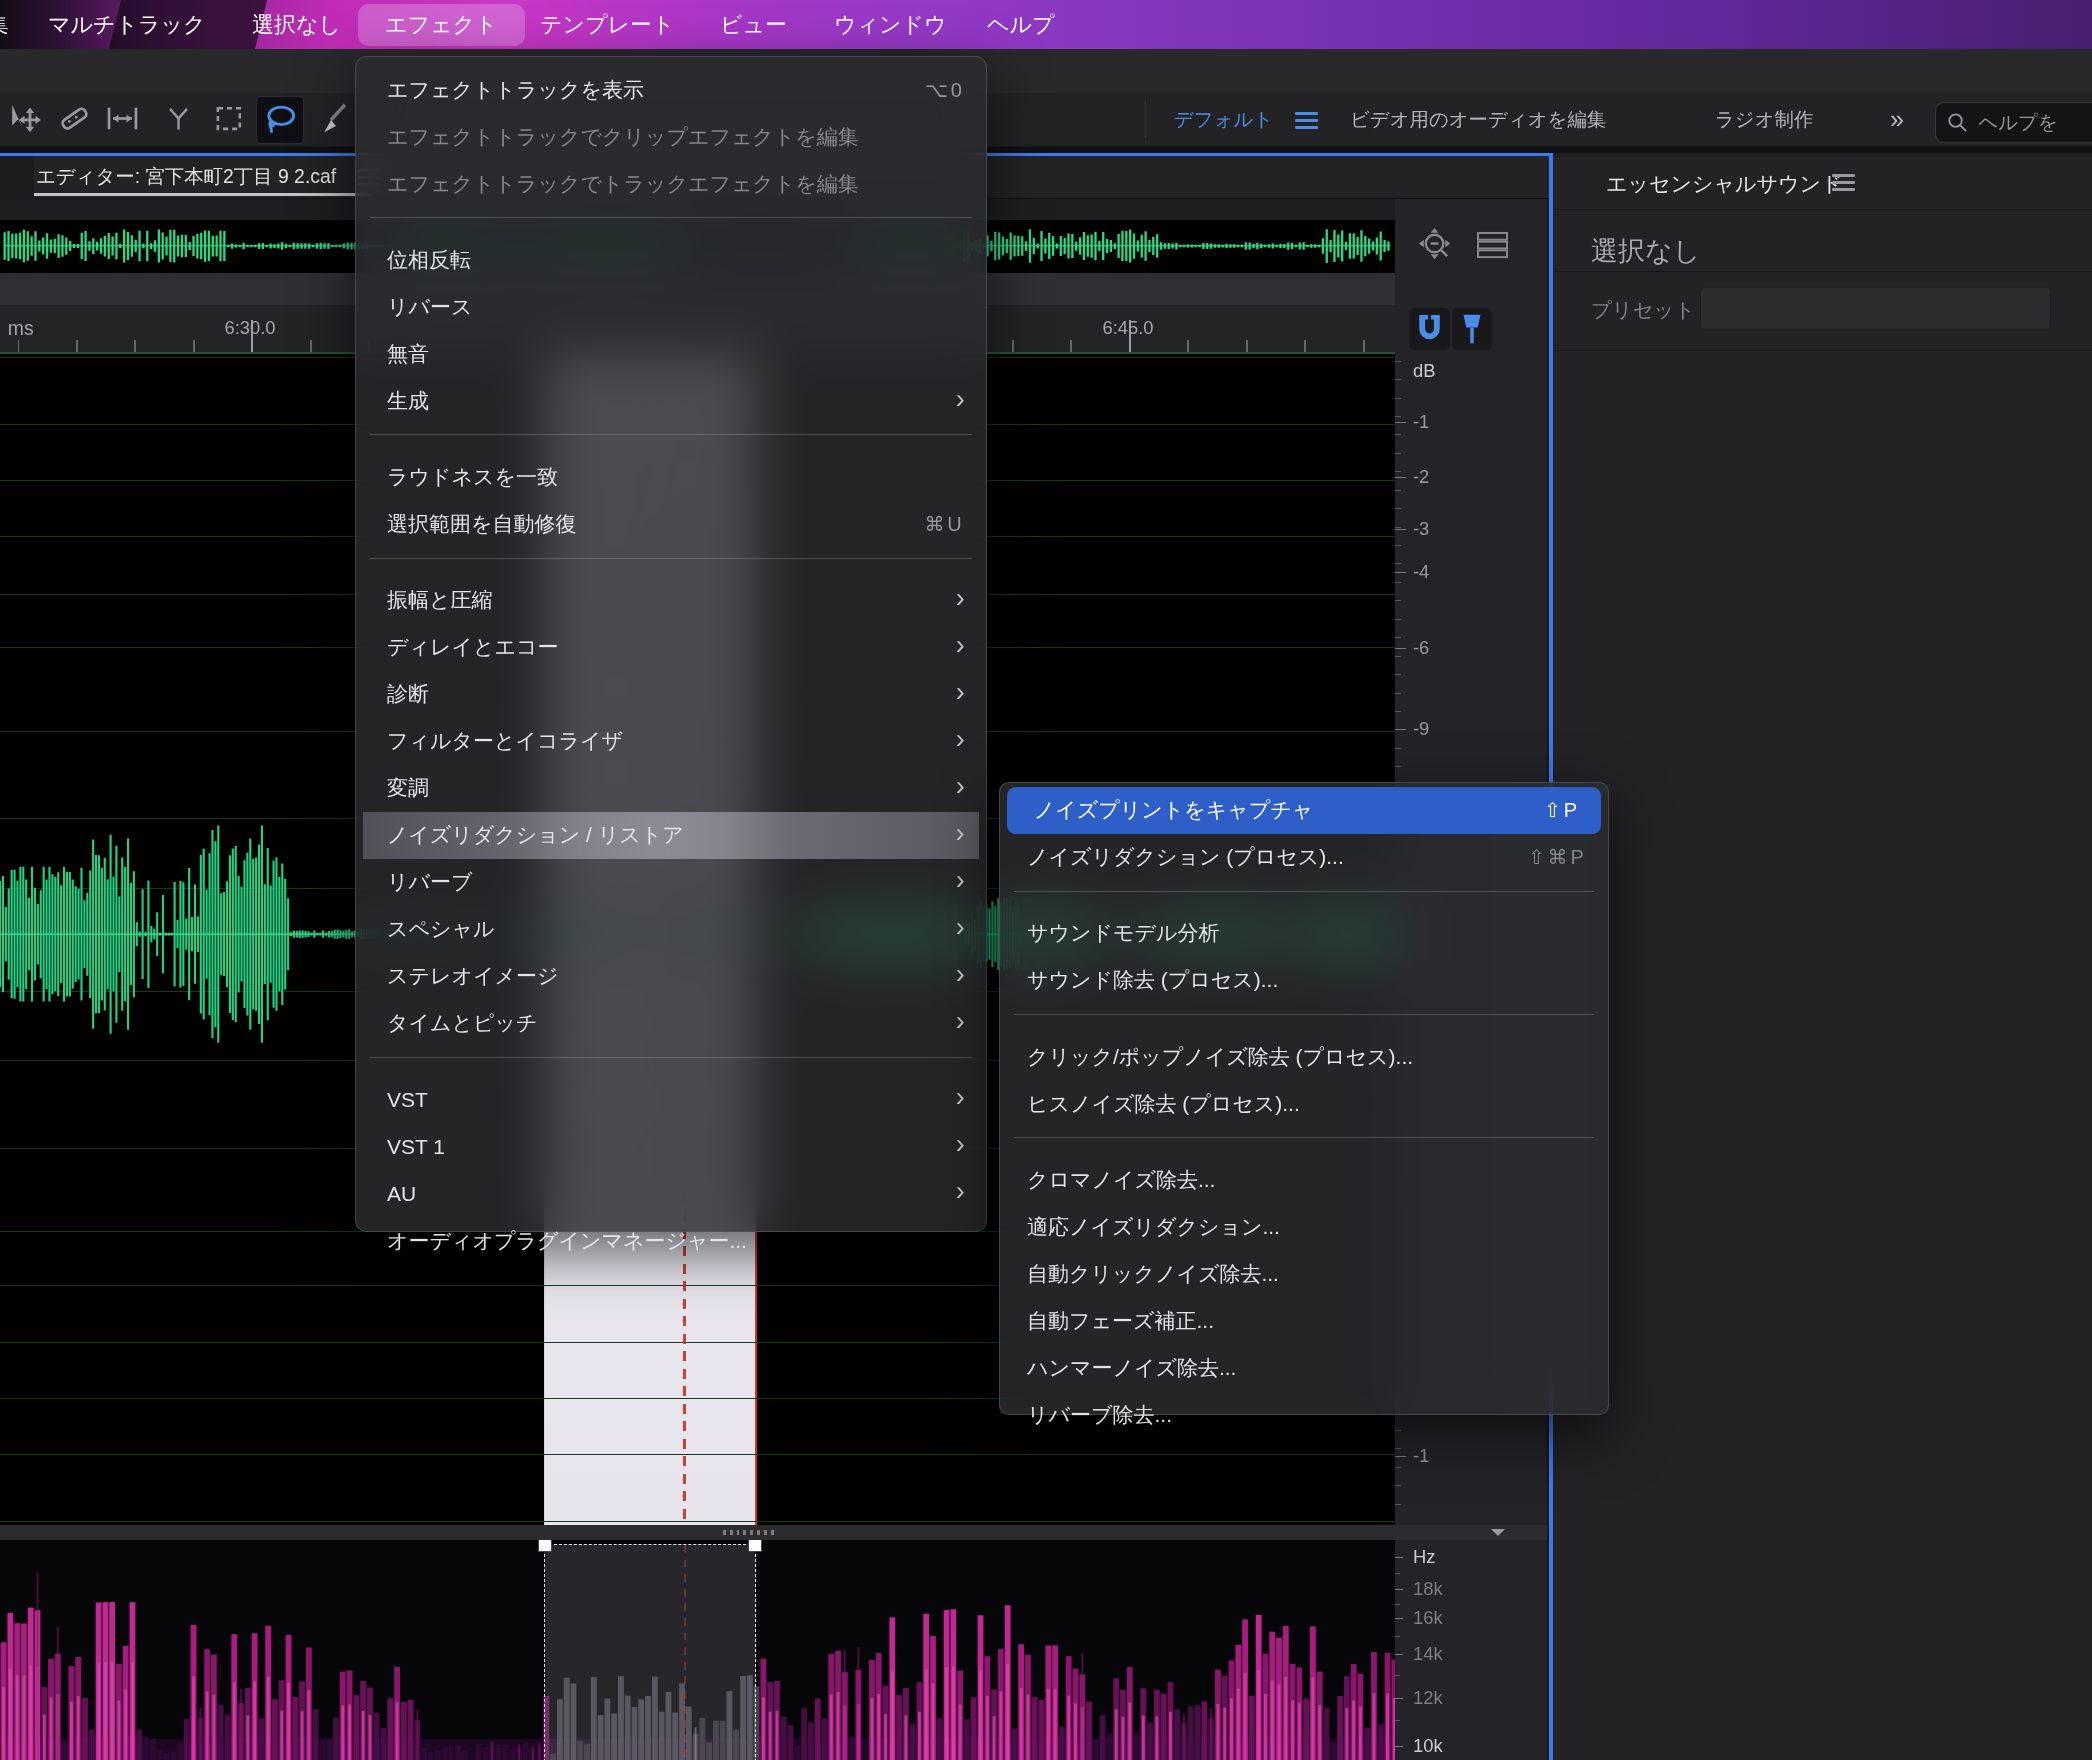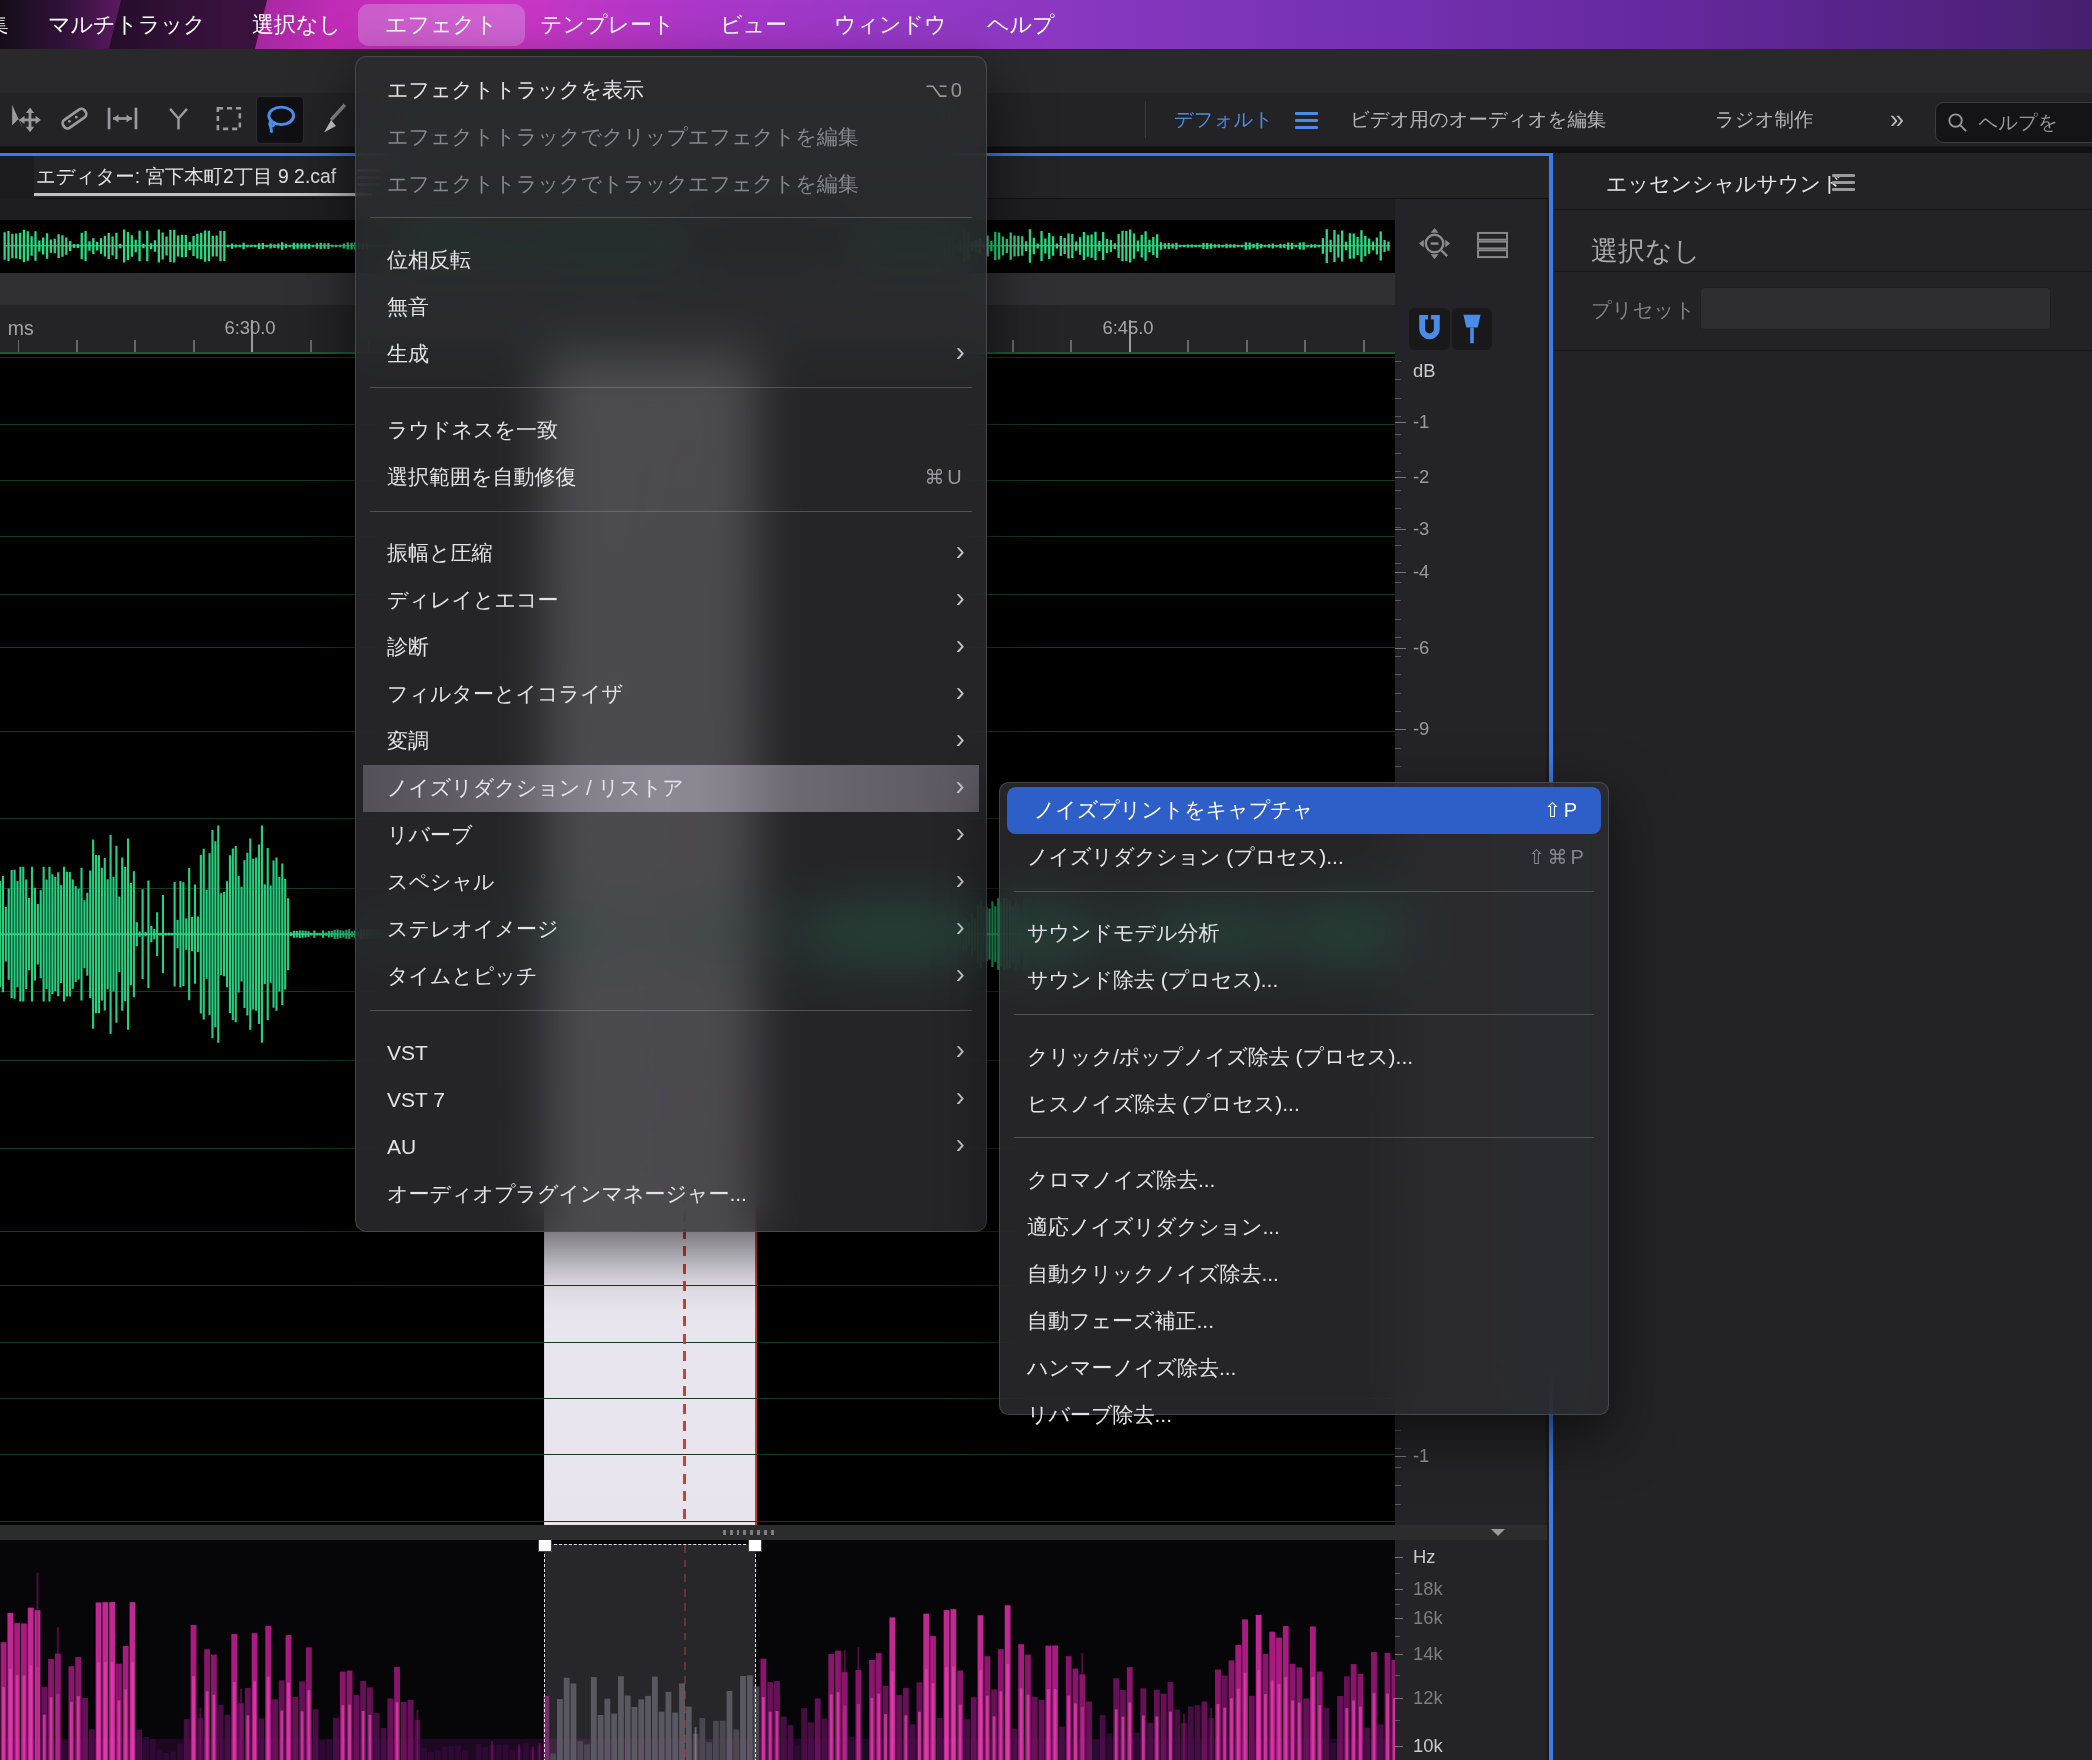--- a/index.html
+++ b/index.html
@@ -759,20 +759,24 @@
         <span class="sp"></span>
       </div>
       <div class="msep">
         <i></i>
       </div>
       <div class="mi" style="height: 47px;">
         <span class="lab">位相反転</span>
         <span class="sp"></span>
       </div>
       <div class="mi" style="height: 47px;">
+        <span class="lab">リバース</span>
+        <span class="sp"></span>
+      </div>
+      <div class="mi" style="height: 47px;">
         <span class="lab">無音</span>
         <span class="sp"></span>
       </div>
       <div class="mi" style="height: 47px; gap: 23px;">
         <span class="lab">生成</span>
         <span class="sp"></span>
         <span class="chev">›</span>
       </div>
       <div class="msep">
         <i></i>
@@ -841,21 +845,21 @@
       </div>
       <div class="msep">
         <i></i>
       </div>
       <div class="mi" style="height: 47px;">
         <span class="lab">VST</span>
         <span class="sp"></span>
         <span class="chev">›</span>
       </div>
       <div class="mi" style="height: 47px;">
-        <span class="lab">VST 7</span>
+        <span class="lab">VST 1</span>
         <span class="sp"></span>
         <span class="chev">›</span>
       </div>
       <div class="mi" style="height: 47px;">
         <span class="lab">AU</span>
         <span class="sp"></span>
         <span class="chev">›</span>
       </div>
       <div class="mi" style="height: 47px;">
         <span class="lab">オーディオプラグインマネージャー...</span>

